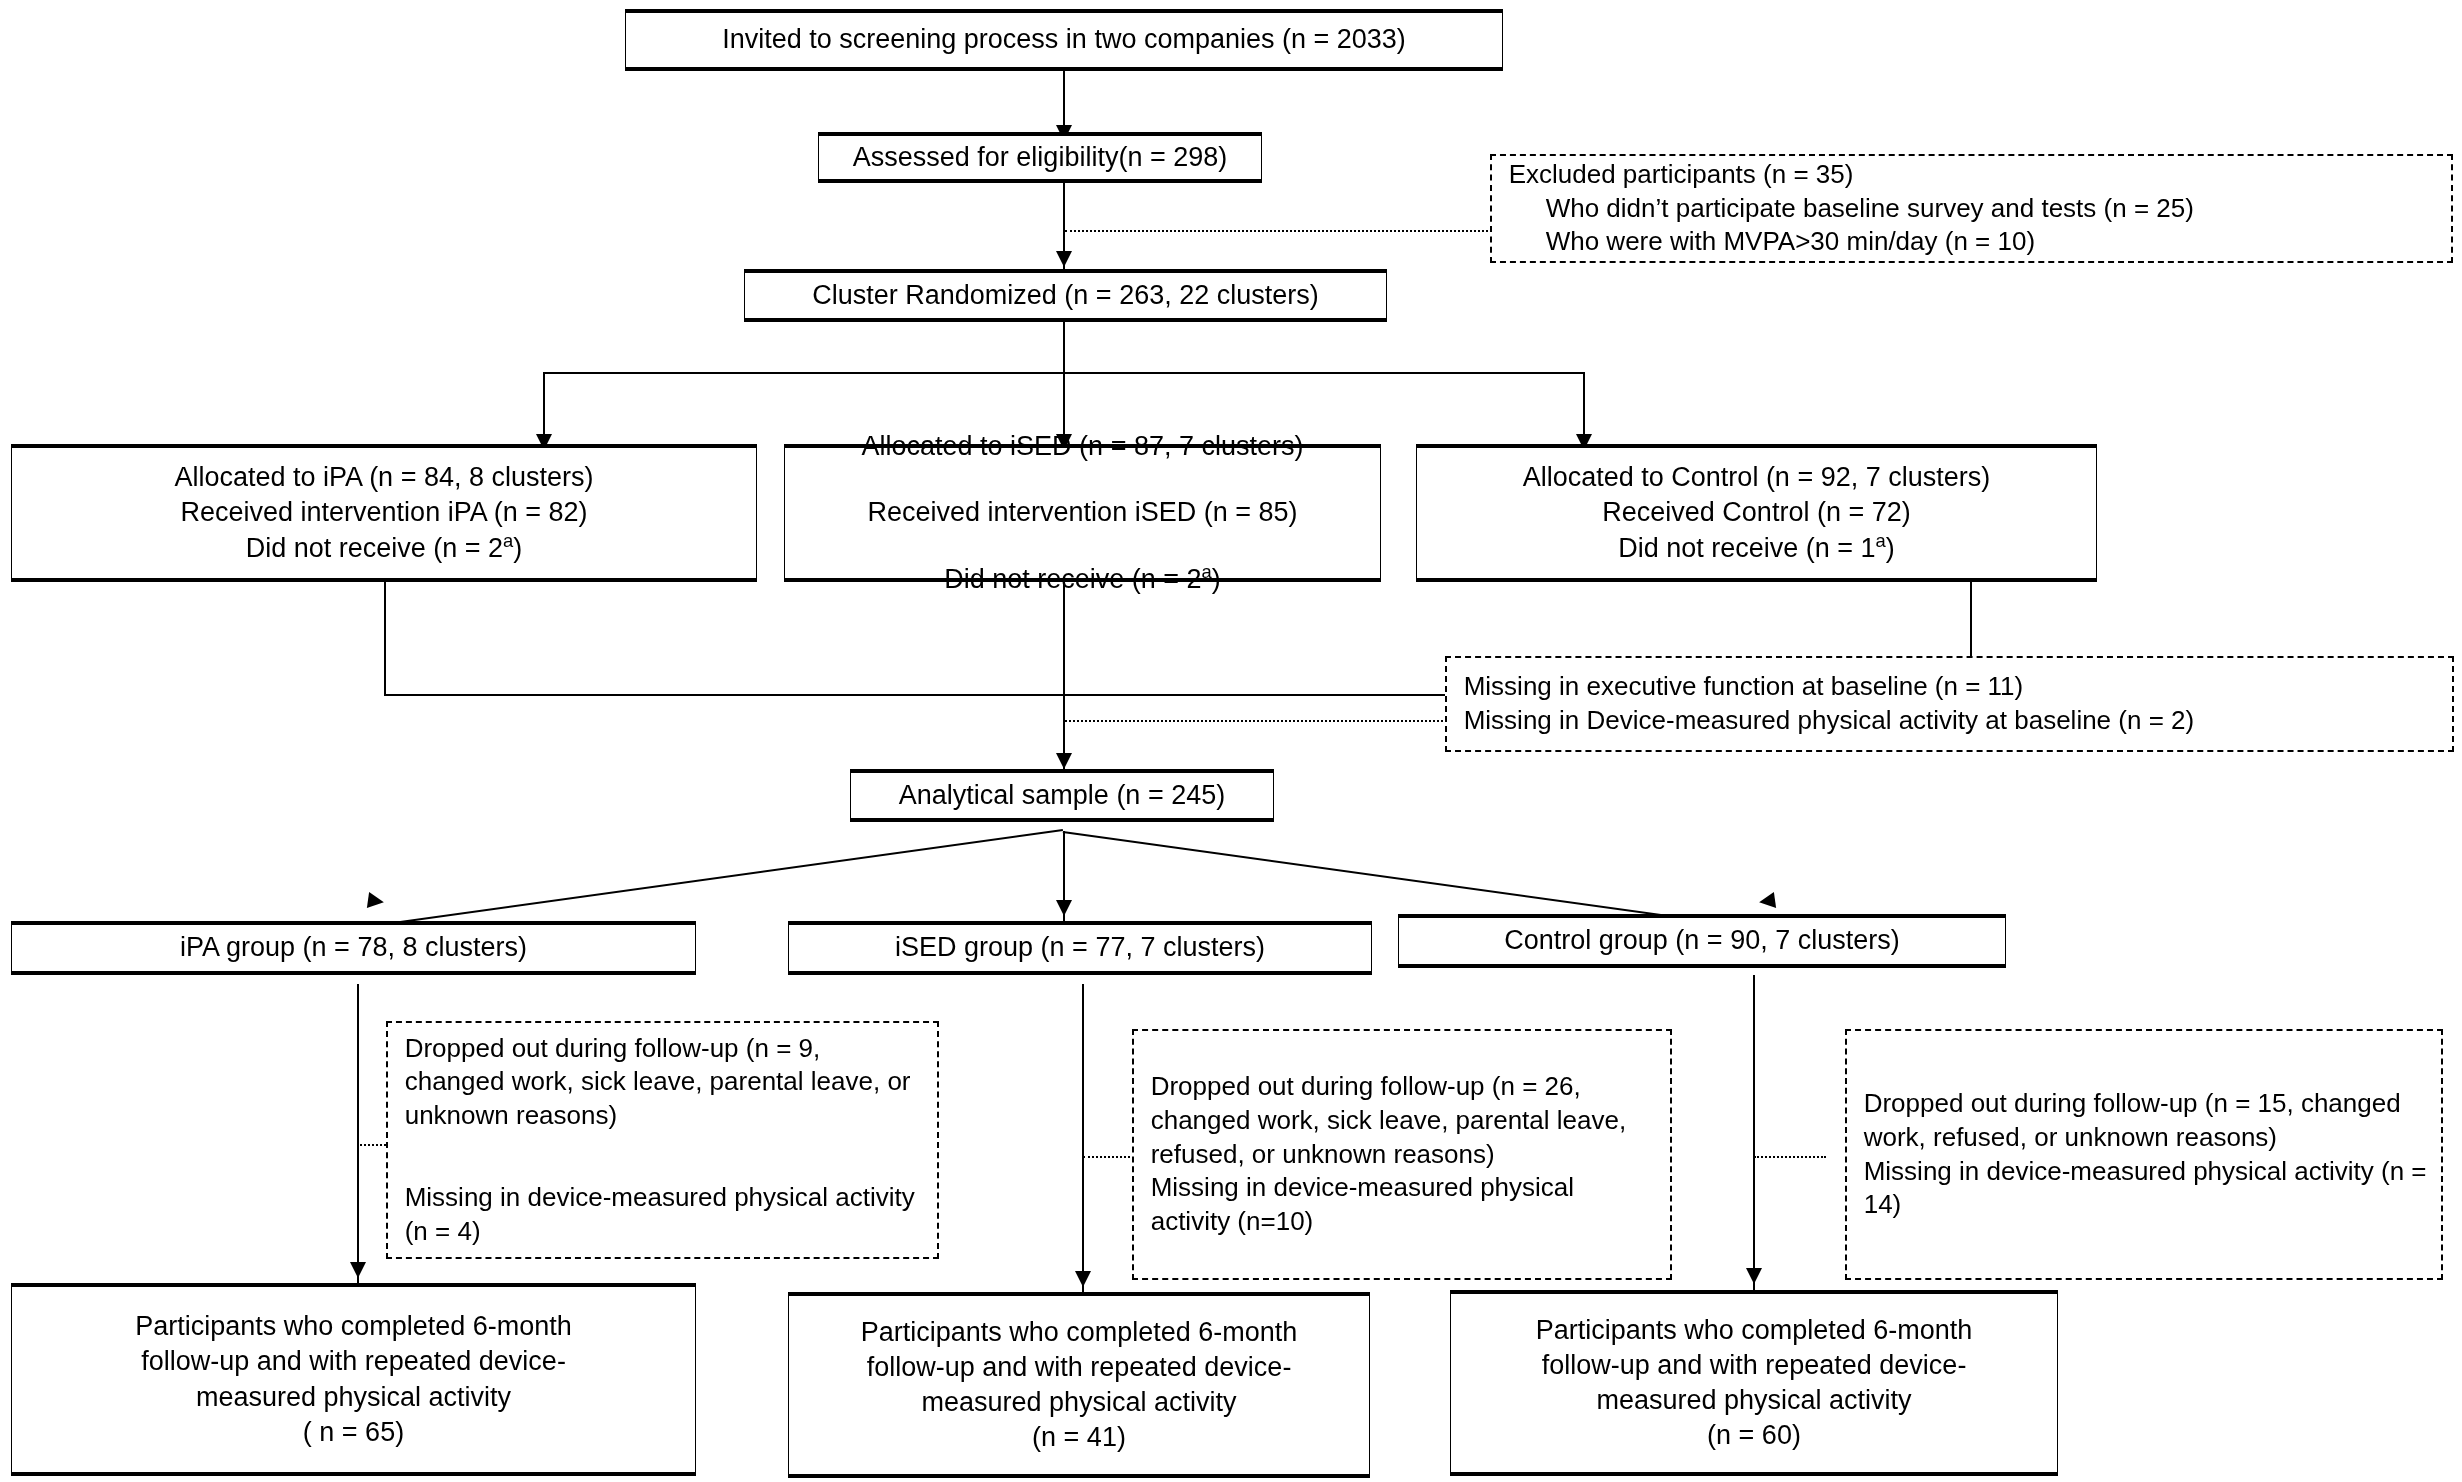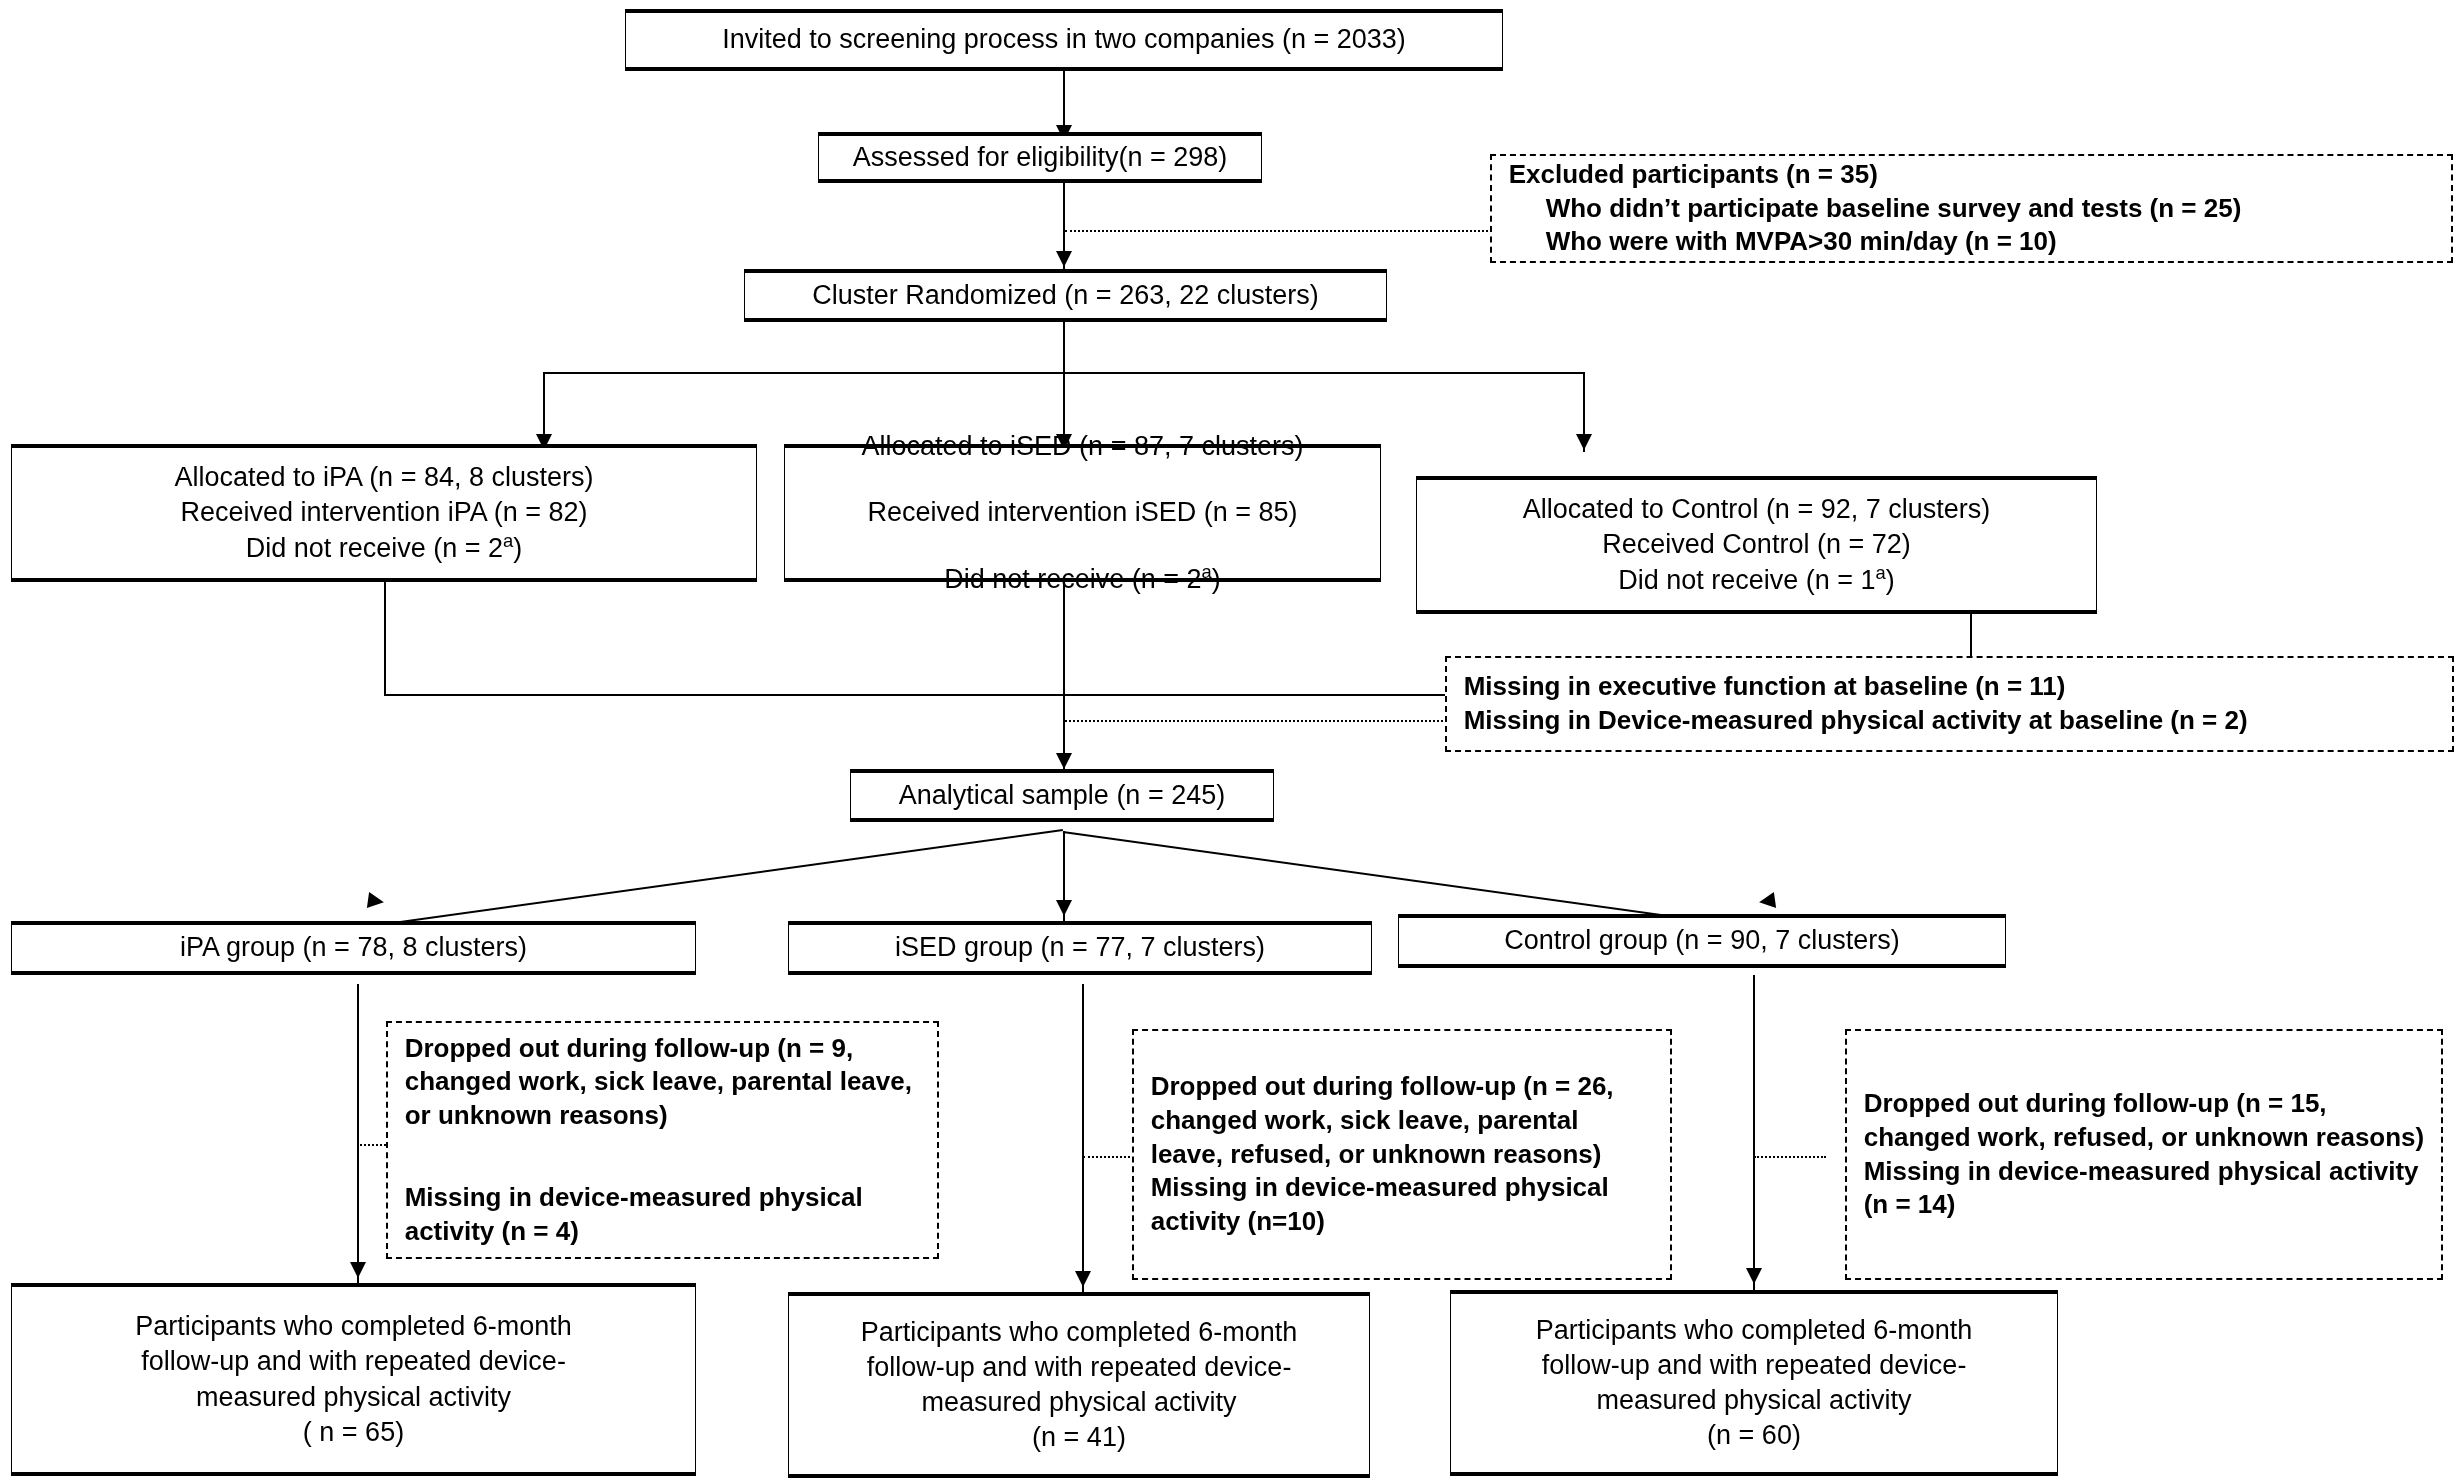--- a/index.html
+++ b/index.html
@@ -42,21 +42,21 @@
     text-align: left;
   }
   .box .line {
     display: block;
     white-space: nowrap;
   }
   .box.dashed .line {
     white-space: normal;
   }
   .fs-42 { font-size: 27px; }
-  .fs-40 { font-size: 26px; font-weight: bold; }
+  .fs-40 { font-size: 26px; }
 
   .indent-1 { padding-left: 37px; }
 
   .pad-dashed {
     padding: 9px 13px 9px 16.7px;
   }
 
   sup {
     font-size: 0.68em;
     vertical-align: super;
@@ -184,21 +184,21 @@
     <span class="line fs-42">Received intervention iPA (n = 82)</span>
     <span class="line fs-42"><span>Did not receive (n = 2</span><sup>a</sup><span>)</span></span>
   </div>
 
   <div class="box solid" style="left:784px; top:444px; width:597px; height:138px;gap:31px;">
     <span class="line fs-42">Allocated to iSED (n = 87, 7 clusters)</span>
     <span class="line fs-42">Received intervention iSED (n = 85)</span>
     <span class="line fs-42"><span>Did not receive (n = 2</span><sup>a</sup><span>)</span></span>
   </div>
 
-  <div class="box solid" style="left:1416px; top:444px; width:681px; height:138px;margin-top:32px;">
+  <div class="box solid" style="left:1416px; top:444px; width:681px; height:138px;">
     <span class="line fs-42">Allocated to Control (n = 92, 7 clusters)</span>
     <span class="line fs-42">Received Control (n = 72)</span>
     <span class="line fs-42"><span>Did not receive (n = 1</span><sup>a</sup><span>)</span></span>
   </div>
 
   <div class="box dashed pad-dashed" style="left:1445px; top:656px; width:1009px; height:96px; justify-content:center;">
     <span class="line fs-40">Missing in executive function at baseline (n = 11)</span>
     <span class="line fs-40">Missing in Device-measured physical activity at baseline (n = 2)</span>
   </div>
 

